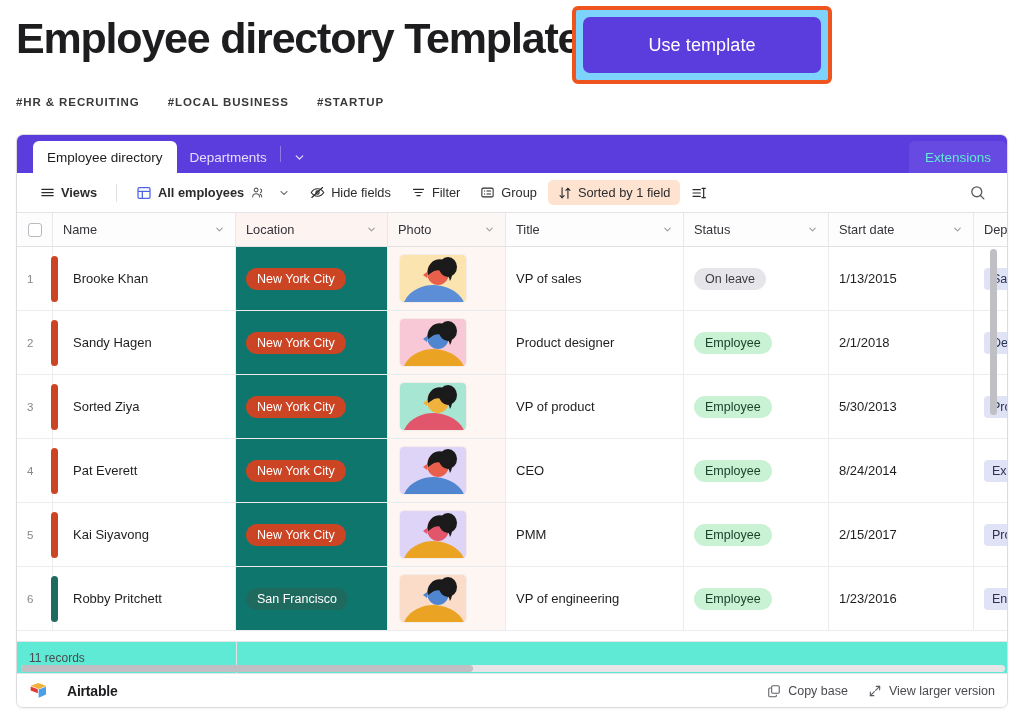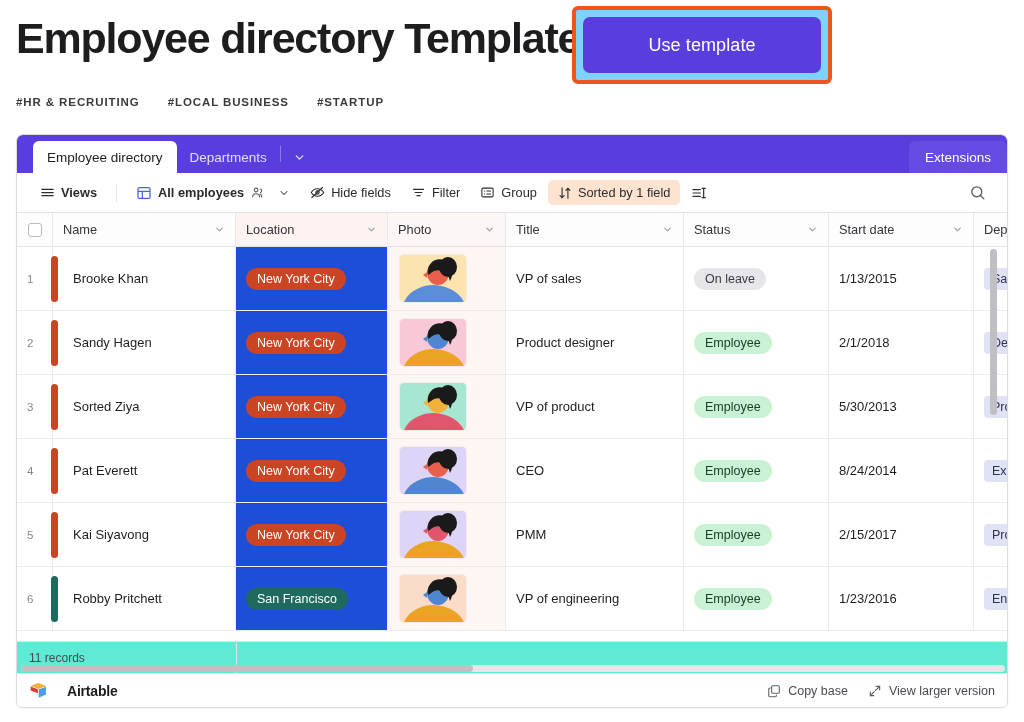--- a/index.html
+++ b/index.html
@@ -70,21 +70,21 @@
   }
   .tab-div { width:1px; height:16px; background:#8f79e8; align-self:center; }
   .tab-caret {
     height: 32px; display:flex; align-items:center; padding: 0 12px;
     color:#e4defb;
   }
   .tabbar-spacer { flex: 1; }
   .extensions-tab {
     height: 32px; display:flex; align-items:center;
     padding: 0 16px 0 16px; margin-right: 0;
-    font-size: 13.5px; color:#ffffff;
+    font-size: 13.5px; color:#5eead4;
     background: #674ae2; border-radius: 6px 6px 0 0;
   }
 
   
   .toolbar {
     height: 40px; flex: 0 0 40px;
     display: flex; align-items: center;
     background: #fff; border-bottom: 1px solid #e4e4e7;
     padding: 0 12px 0 14px; gap: 2px;
     font-size: 12.8px; color: #2b2b2e;
@@ -135,21 +135,21 @@
 
   .drow {
     display: flex; height: 64px; align-items: stretch;
     border-bottom: 1px solid #ececef; background:#fff;
   }
   .cell {
     display:flex; align-items:center; padding: 0 10px;
     border-right: 1px solid #ececef;
     font-size: 13px; color:#1f1f23;
   }
-  .cell.loc { background:#1d4ed8; }
+  .cell.loc { background:#0f766e; }
   .cell.photo { background:#fdf6f2; padding: 0; justify-content:flex-start; }
   .rownum-cell {
     width:36px; flex:0 0 36px; display:flex; align-items:center;
     justify-content:flex-start; border-right:1px solid #ececef;
     padding-left: 10px; position: relative;
   }
   .rownum { font-size: 11.5px; color:#86868c; }
   .colorbar {
     position:absolute; right: -6px; top: 9px;
     width: 7px; height: 46px; border-radius: 4px;

